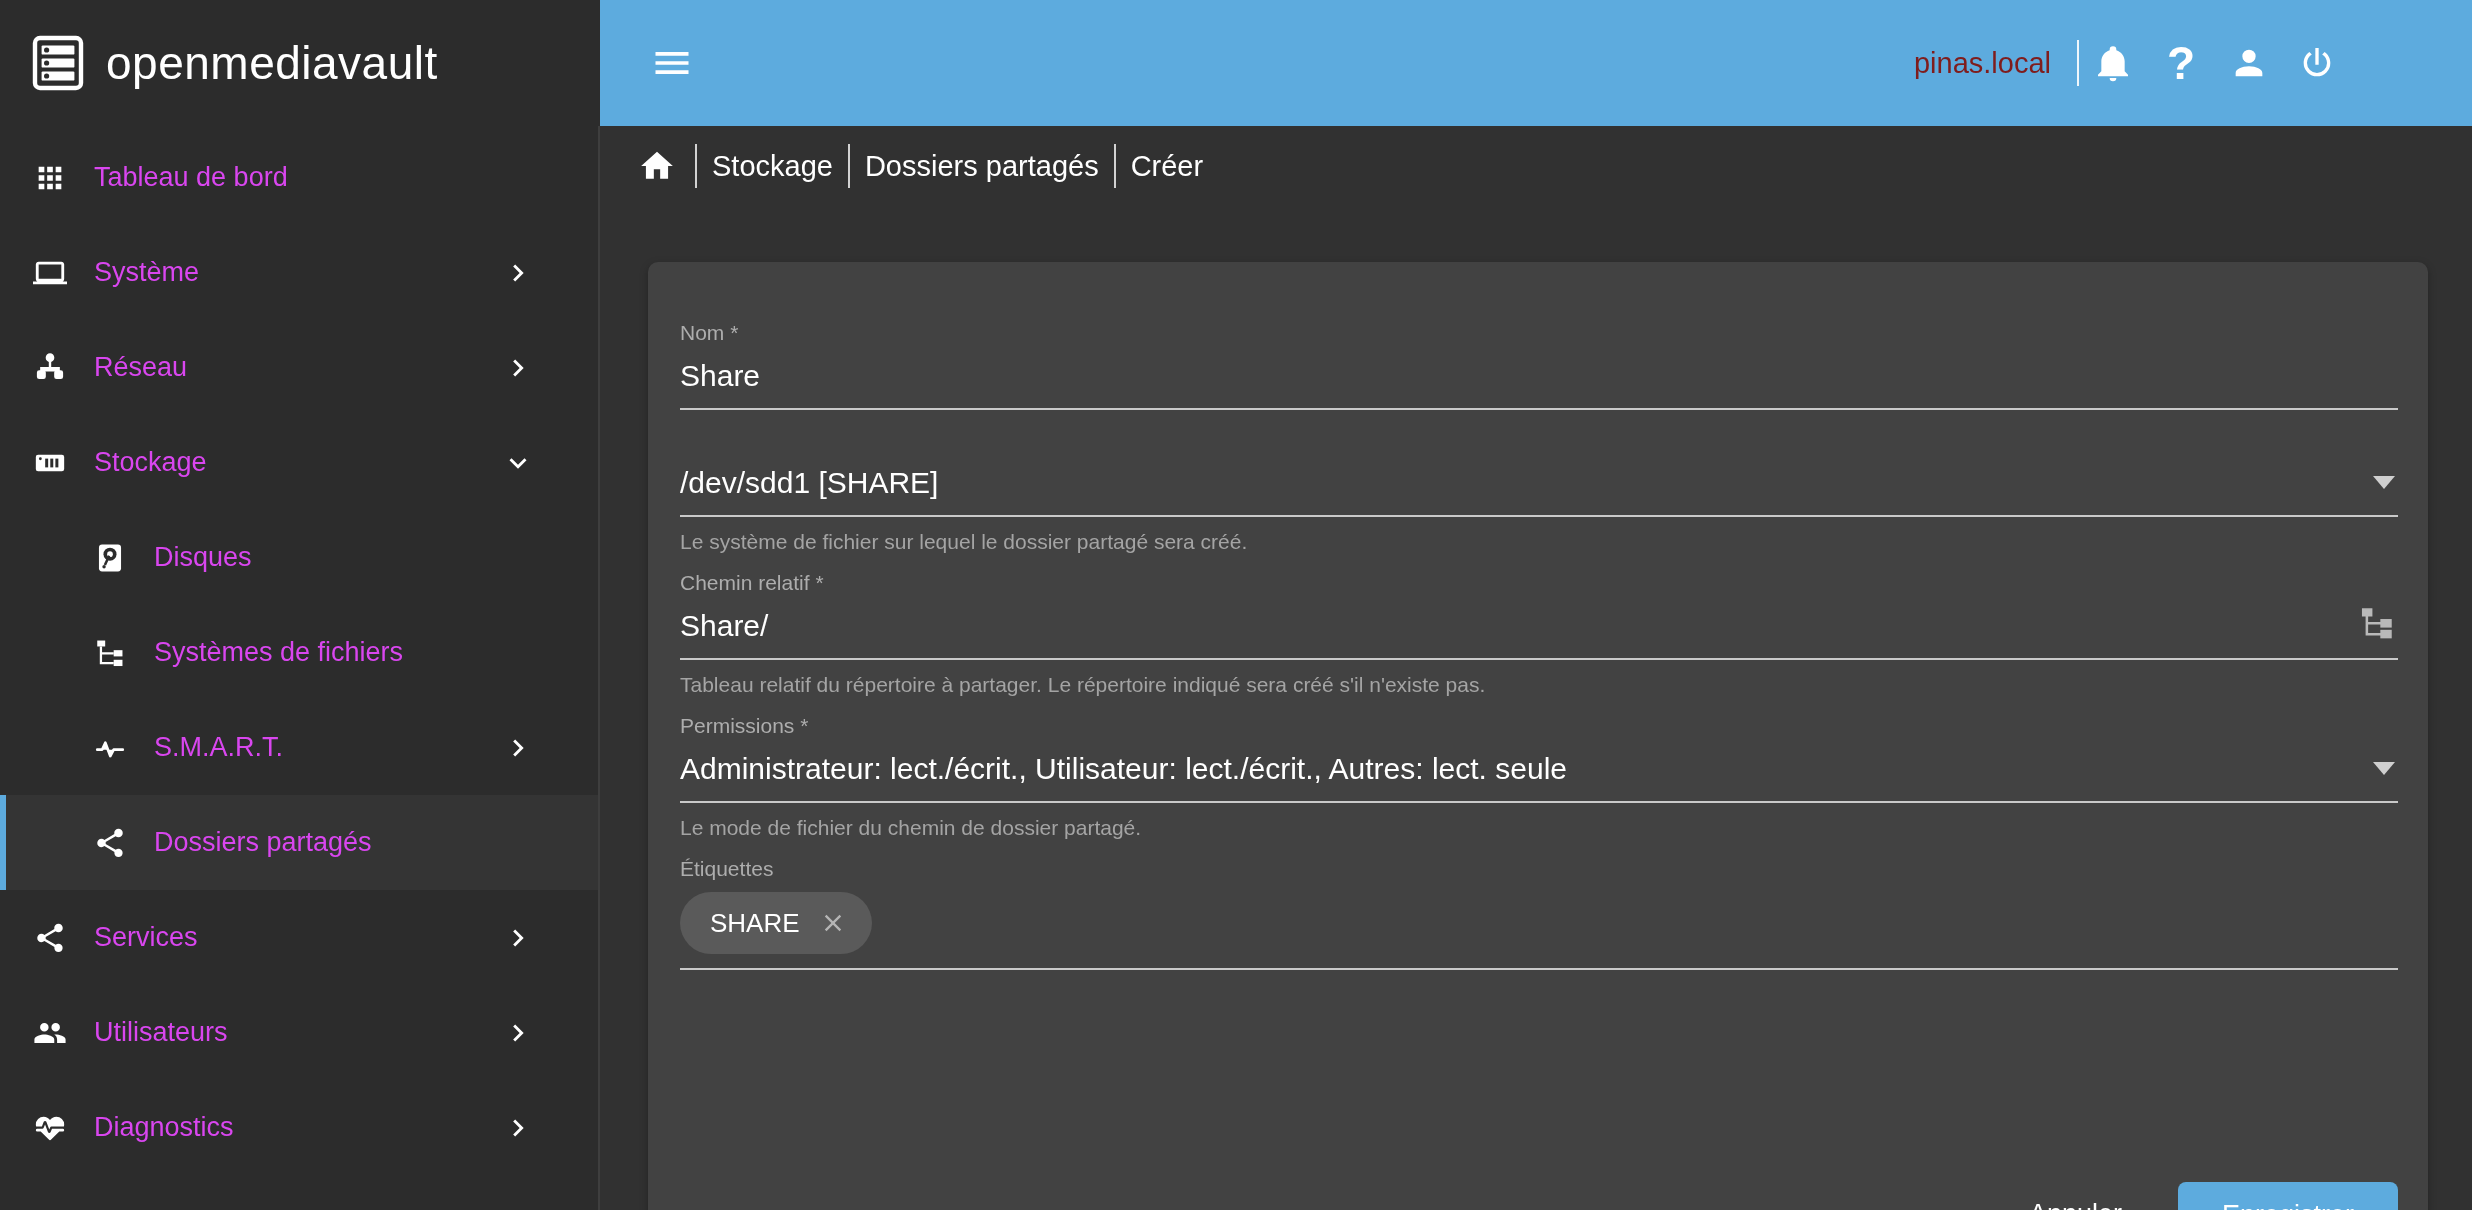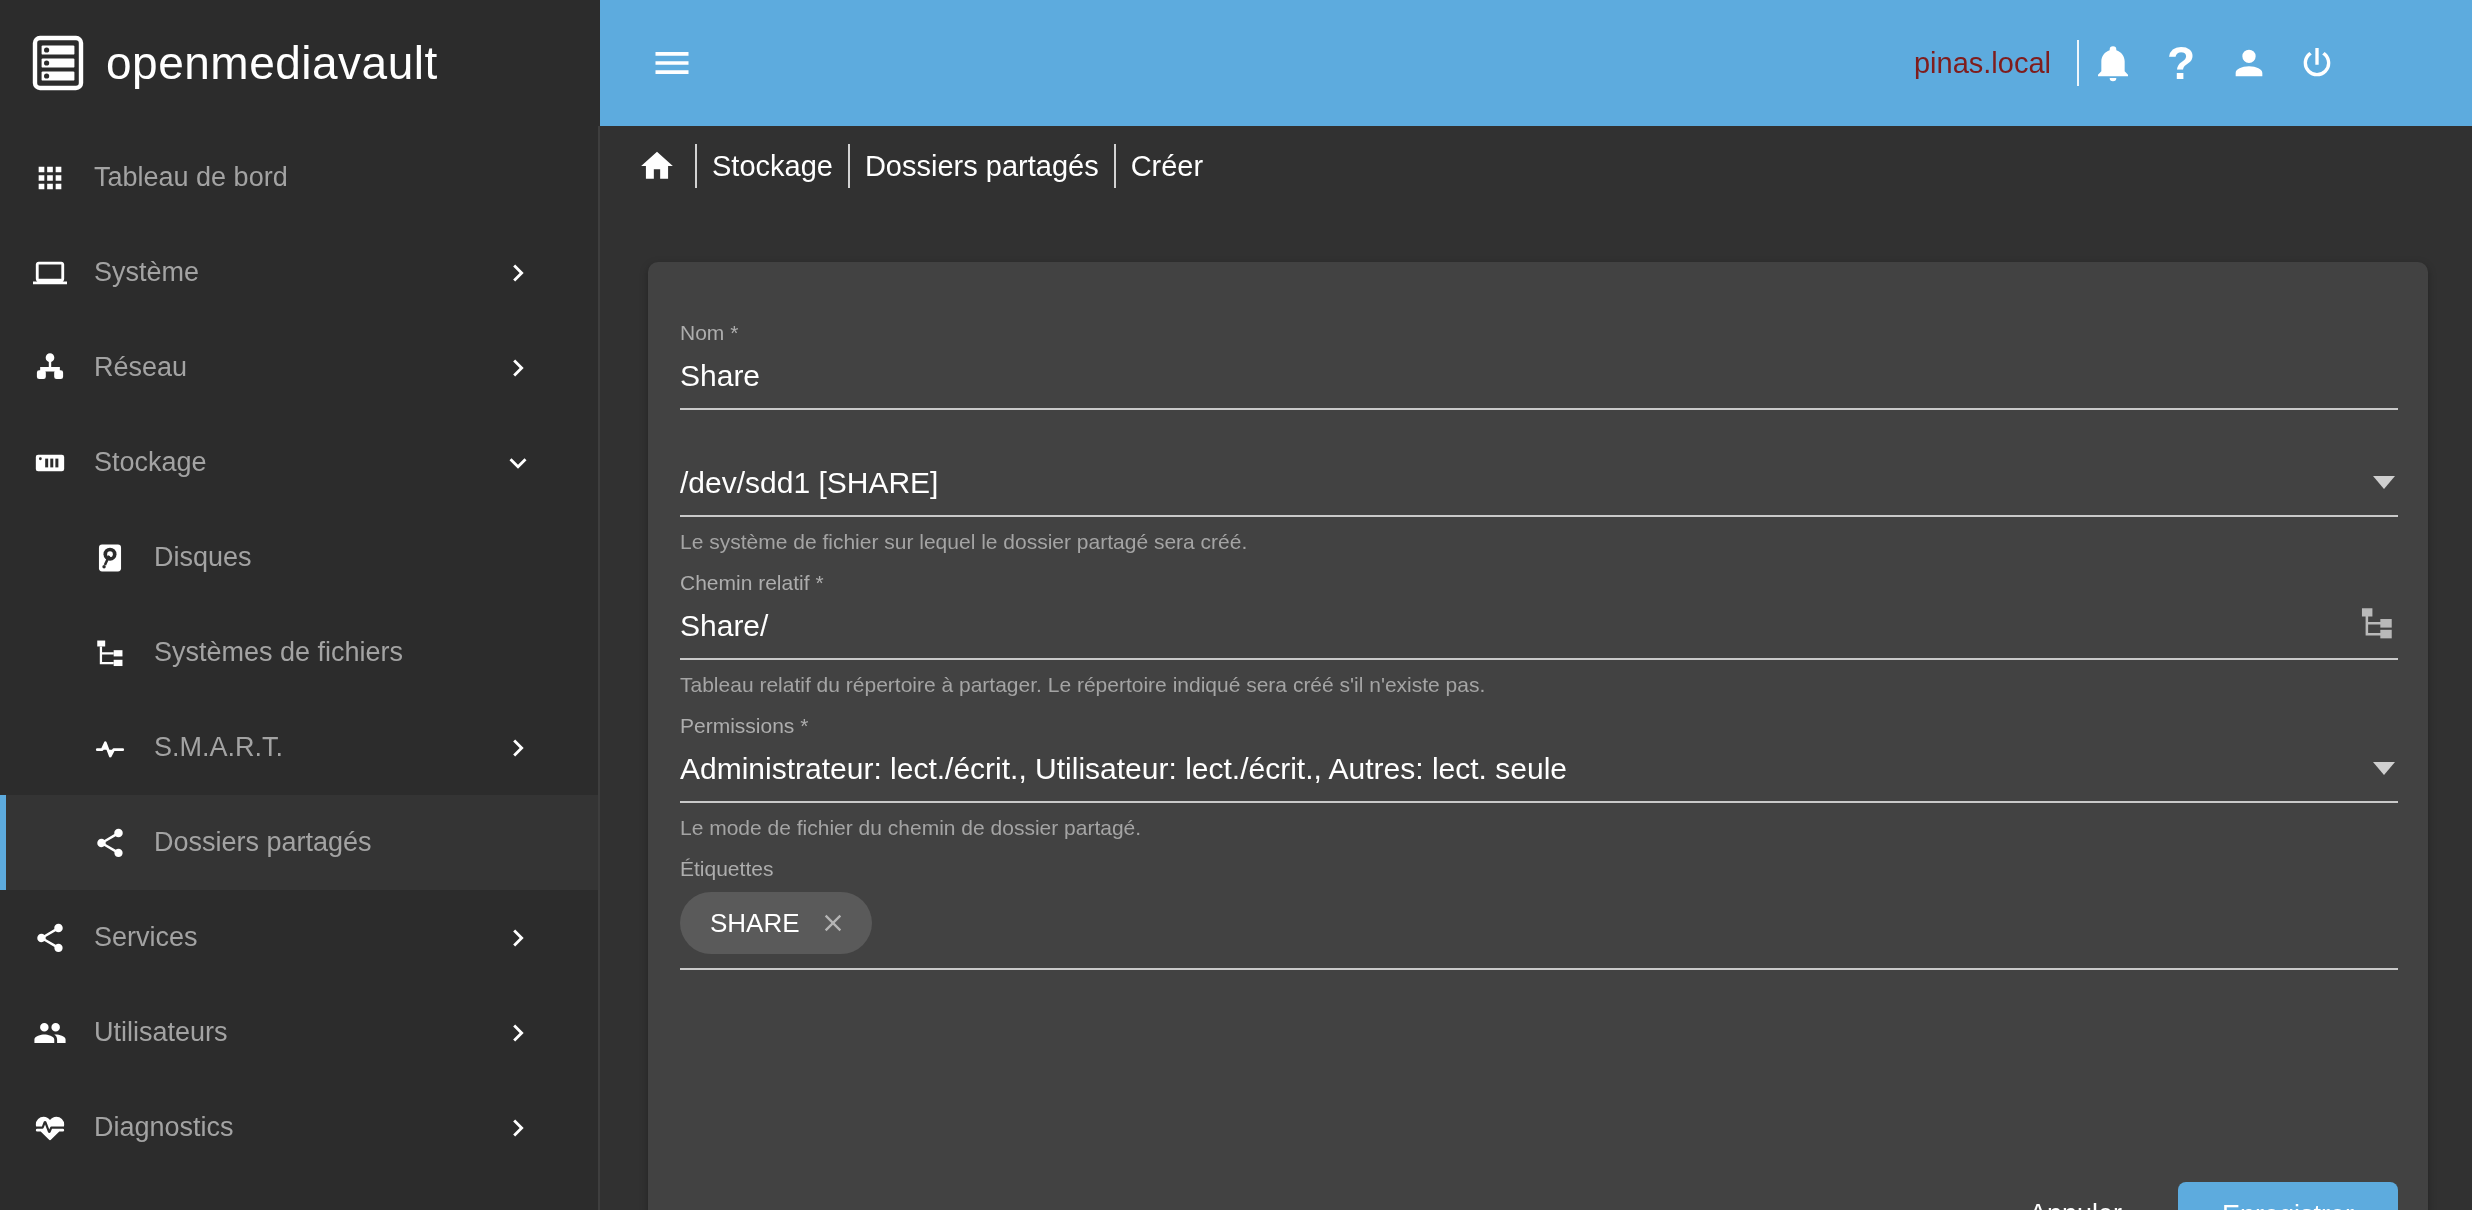--- a/index.html
+++ b/index.html
@@ -56,21 +56,21 @@
     position:absolute;left:0;top:126px;bottom:0;width:600px;
     background:var(--sidebar-bg);border-right:2px solid #3e3e3e;
     padding-top:4px;z-index:2;
   }
   .nav-item{
     position:relative;height:95px;display:flex;align-items:center;
     padding-left:30px;cursor:pointer;
   }
   .nav-item .icon{width:40px;height:40px;color:#fff;flex:0 0 40px;}
   .nav-item .icon svg{width:34px;height:34px;fill:currentColor;}
-  .nav-label{margin-left:24px;font-size:27px;color:#a3a3a3;white-space:nowrap;}
+  .nav-label{margin-left:24px;font-size:27px;color:#d946ef;white-space:nowrap;}
   .nav-item.sub{padding-left:90px;}
   .nav-item.active{background:rgba(255,255,255,.04);}
   .nav-item.active::before{
     content:"";position:absolute;left:0;top:0;bottom:0;width:6px;background:var(--accent);
   }
   .chev{position:absolute;right:60px;width:28px;height:28px;color:#ececec;}
   .chev svg{width:28px;height:28px;fill:currentColor;}
 
   
   .breadcrumb{

